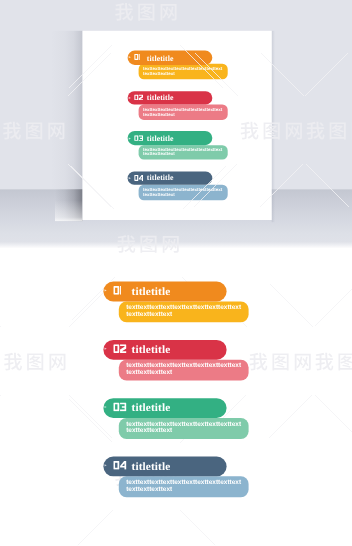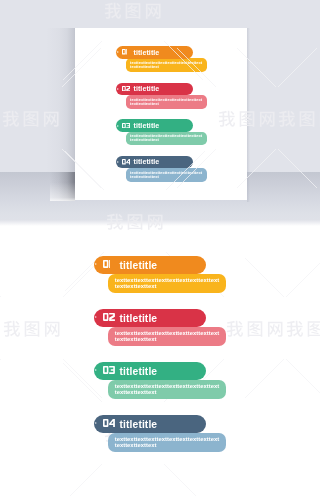--- a/index.html
+++ b/index.html
@@ -23,21 +23,21 @@
          background:linear-gradient(90deg,rgba(150,156,172,.28) 0%,rgba(150,156,172,0) 100%);}
   .card{position:absolute;left:75px;top:28px;width:172px;height:172px;background:#fff;}
 
   .info{position:absolute;}
   .row{position:absolute;left:0;}
   .bodybar{position:absolute;}
   .bodytext{position:absolute;color:#fff;font-weight:bold;}
   .titlepill{position:absolute;border-radius:999px;}
   .notch{position:absolute;width:0;height:0;}
   .num{position:absolute;}
-  .ttl{position:absolute;color:#fff;font-weight:bold;white-space:nowrap;}
+  .ttl{position:absolute;color:#fff;font-weight:bold;white-space:nowrap;font-family:Liberation Serif, serif;}
   .wm{position:absolute;left:0;top:0;width:320px;height:496px;pointer-events:none;}
 </style>
 </head>
 <body>
 
 <div class="stage">
   <div class="scene">
     <div class="wall"></div>
     <div class="floor"></div>
     <div class="floorfade"></div>

